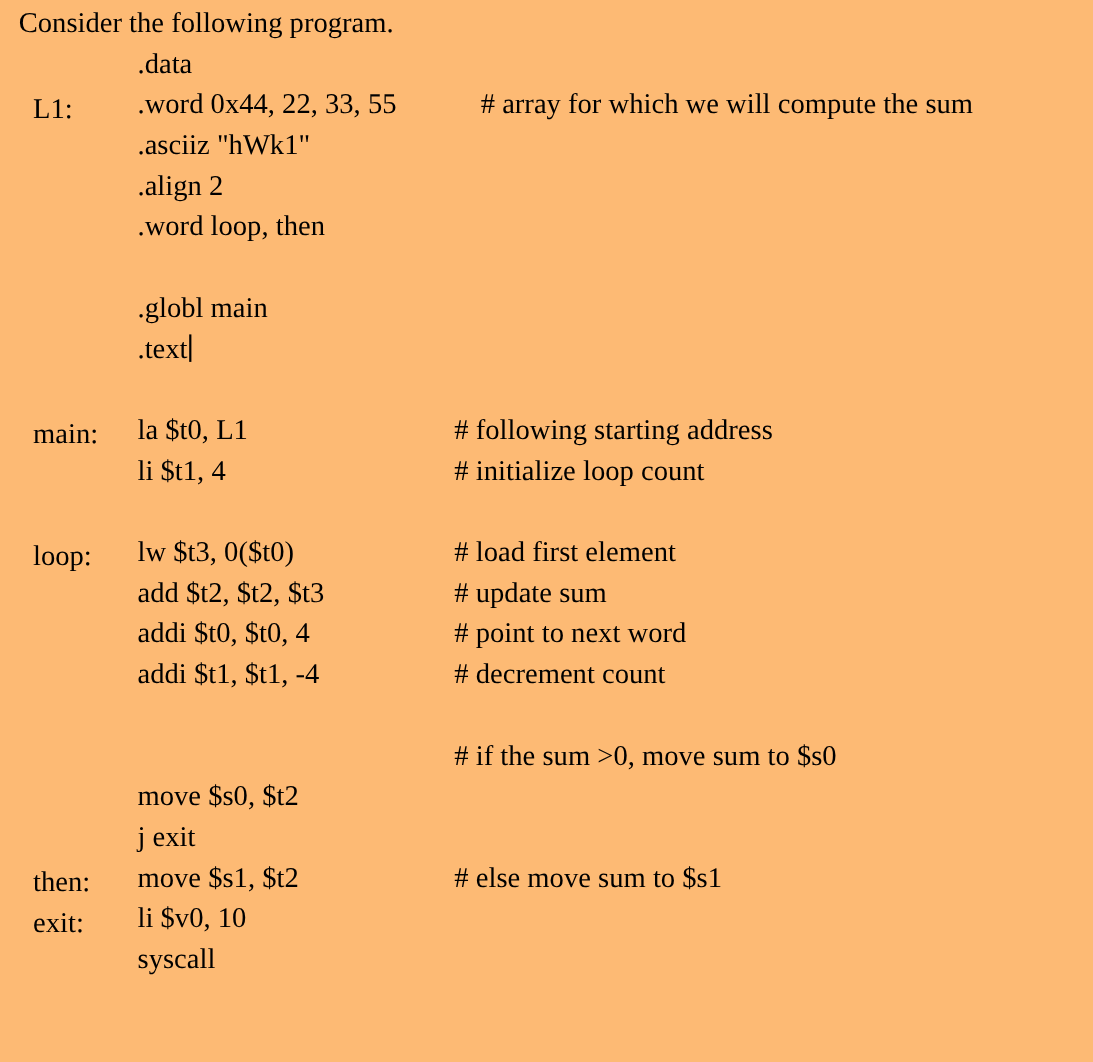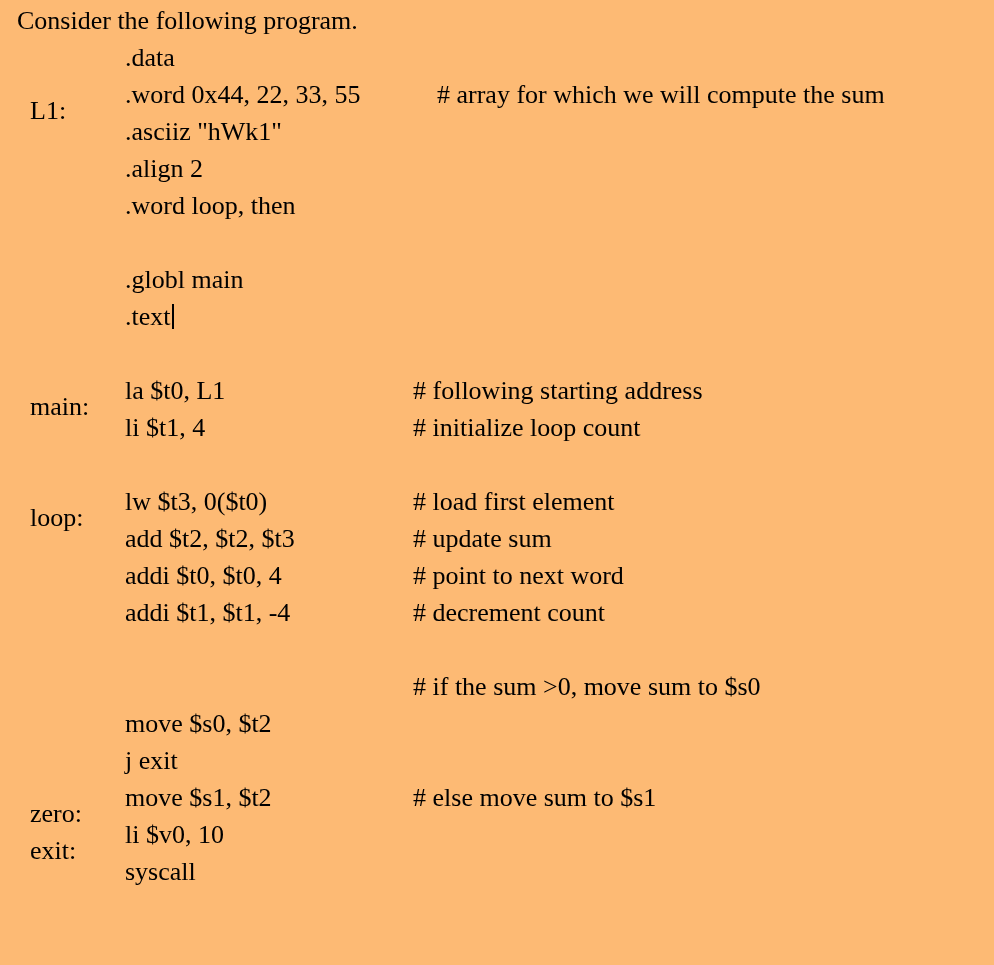--- a/index.html
+++ b/index.html
@@ -41,21 +41,21 @@
     height: 37px;
     font-size: 26px;
     line-height: 37px;
   }
   .code-line.blank {
     height: 37px;
   }
   .col-label {
     position: absolute;
     left: 17px;
-    top: 16px;
+    top: 4px;
     white-space: pre;
   }
   .col-code {
     position: absolute;
     left: 112px;
     top: 0;
     white-space: pre;
   }
   .col-comment {
     position: absolute;
@@ -141,21 +141,21 @@
       <div class="code-line">
         <span class="col-comment"># if the sum &gt;0, move sum to $s0</span>
       </div>
       <div class="code-line">
         <span class="col-code"><span>move $s0, $t2</span></span>
       </div>
       <div class="code-line">
         <span class="col-code"><span>j exit</span></span>
       </div>
       <div class="code-line">
-        <span class="col-label">zero:</span>
+        <span class="col-label">then:</span>
         <span class="col-code"><span>move $s1, $t2</span></span>
         <span class="col-comment"># else move sum to $s1</span>
       </div>
       <div class="code-line">
         <span class="col-label">exit:</span>
         <span class="col-code"><span>li $v0, 10</span></span>
       </div>
       <div class="code-line">
         <span class="col-code"><span>syscall</span></span>
       </div>

